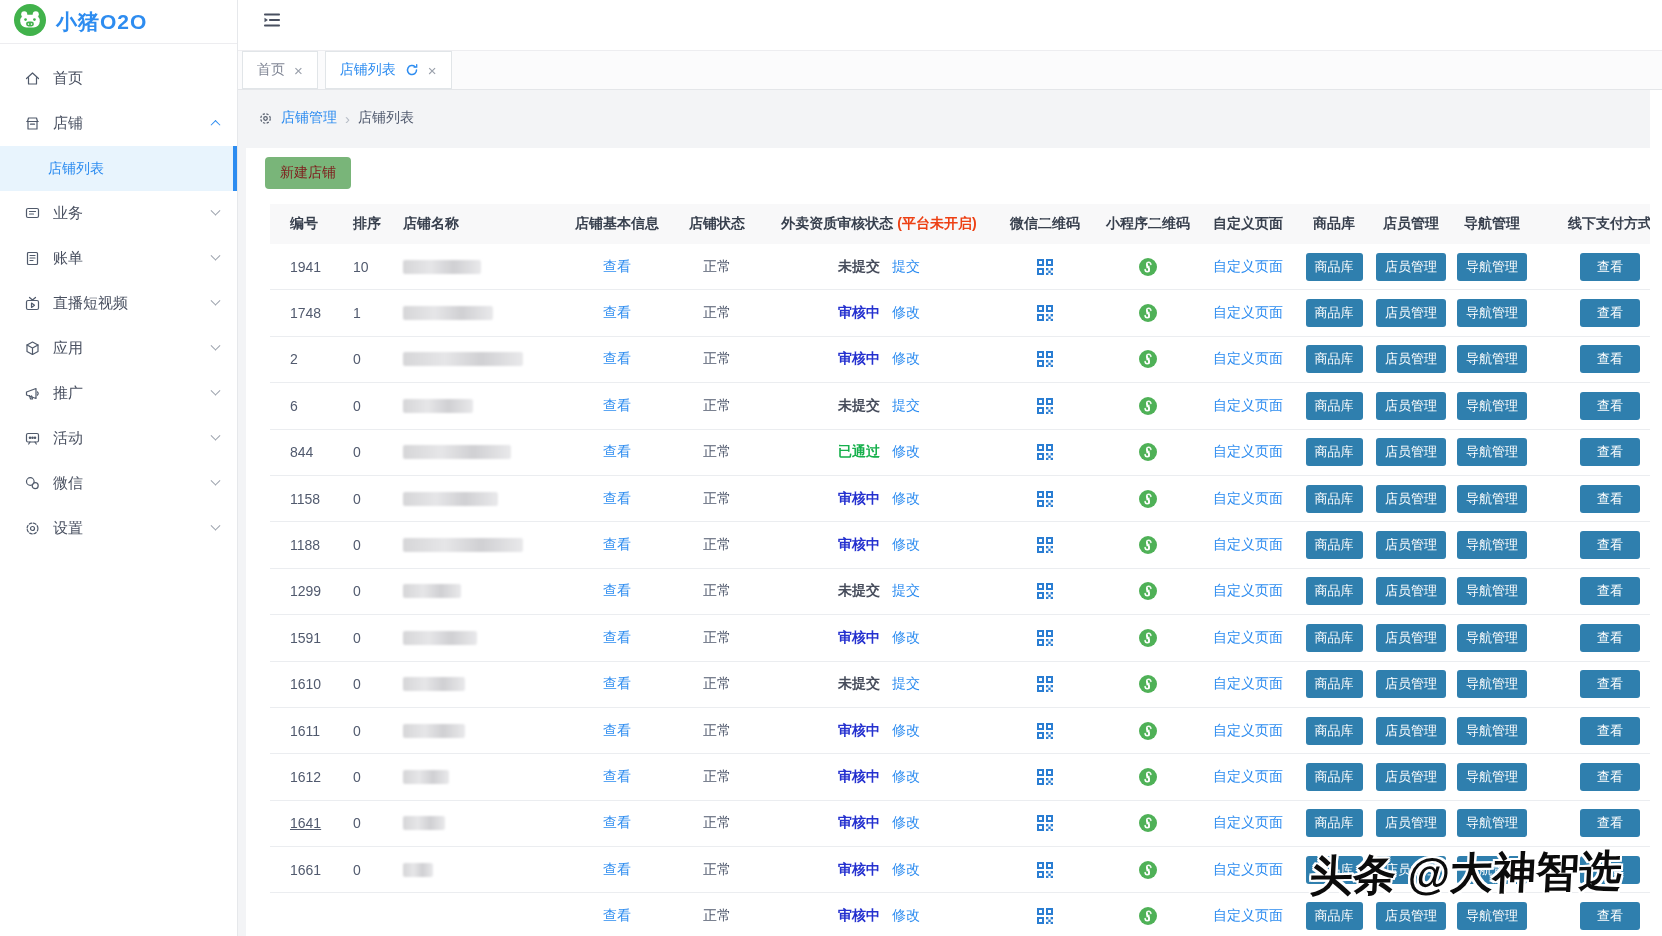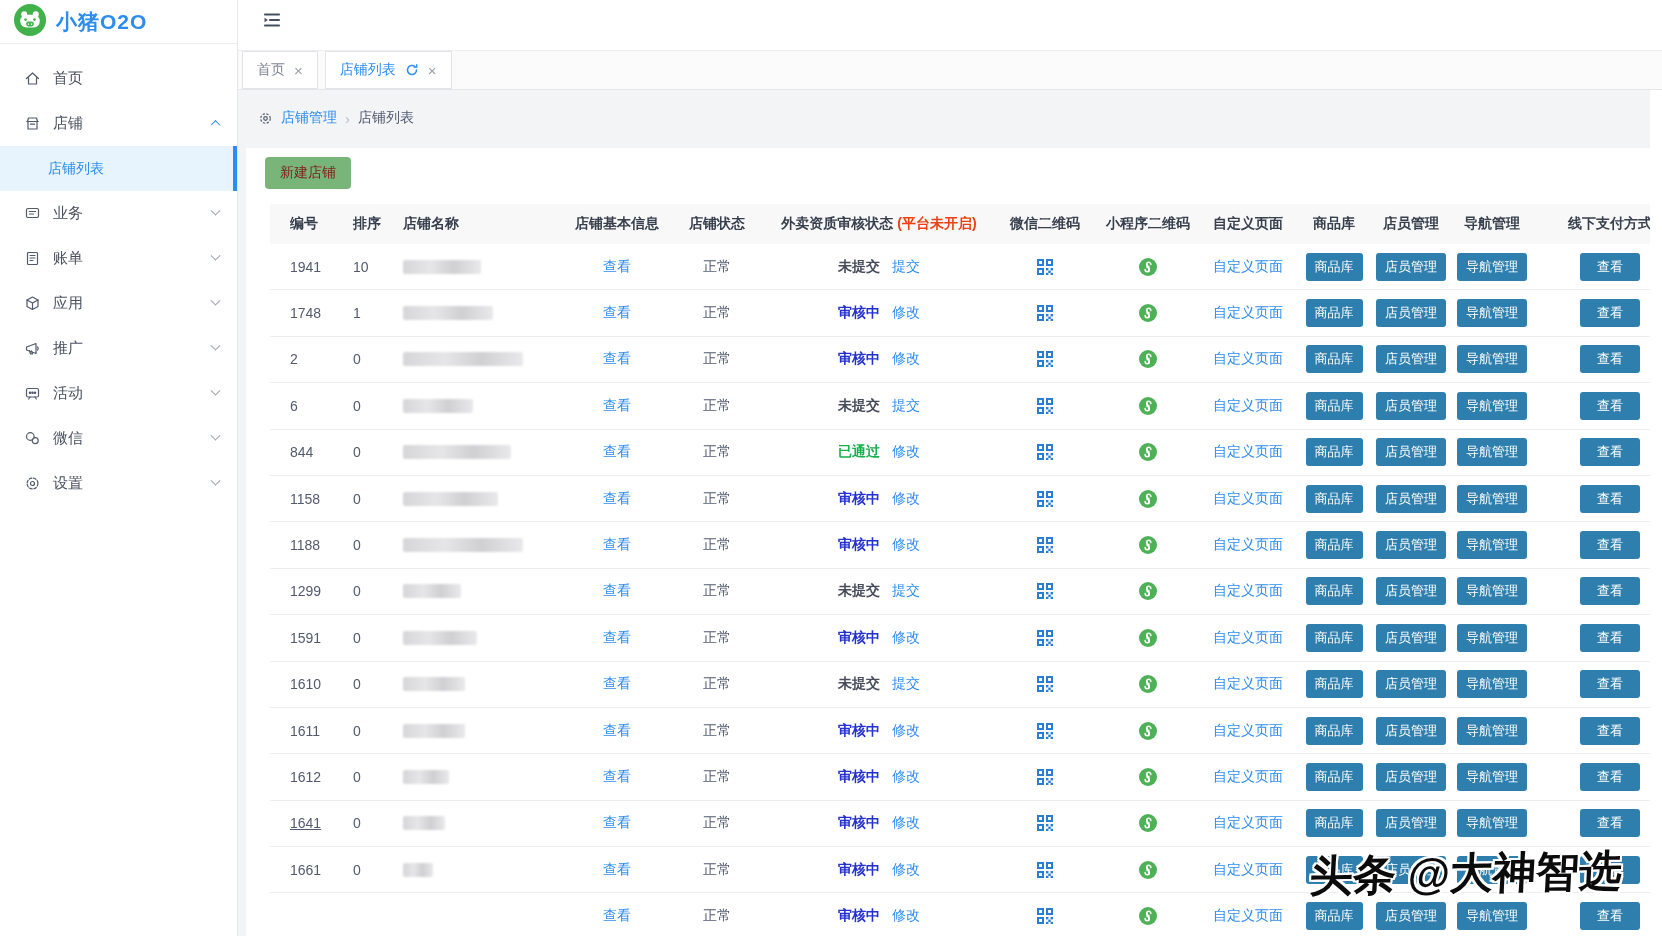--- a/index.html
+++ b/index.html
@@ -147,20 +147,31 @@
               <rect x="3.5" y="2.5" width="10" height="12" rx="1"></rect>
               <path d="M6 5.5h5M6 8h5M6 10.5h3"></path>
             </svg>
           </span>
           <span class="lbl">账单</span>
           <i class="chev"></i>
         </div>
         <div class="side-item">
           <span class="ic">
             <svg width="17" height="17" viewBox="0 0 17 17" fill="none" stroke="#505a6b" stroke-width="1.2" stroke-linecap="round" stroke-linejoin="round">
+              <rect x="2.5" y="5.5" width="12" height="9" rx="1.5"></rect>
+              <path d="M5.5 2.5L8.5 5l3-2.5"></path>
+              <path d="M7.5 8l3 2.2-3 2.2z"></path>
+            </svg>
+          </span>
+          <span class="lbl">直播短视频</span>
+          <i class="chev"></i>
+        </div>
+        <div class="side-item">
+          <span class="ic">
+            <svg width="17" height="17" viewBox="0 0 17 17" fill="none" stroke="#505a6b" stroke-width="1.2" stroke-linecap="round" stroke-linejoin="round">
               <path d="M8.5 2l5.5 3v6.5l-5.5 3L3 11.5V5z"></path>
               <path d="M3 5l5.5 3L14 5M8.5 8v6.5"></path>
             </svg>
           </span>
           <span class="lbl">应用</span>
           <i class="chev"></i>
         </div>
         <div class="side-item">
           <span class="ic">
             <svg width="17" height="17" viewBox="0 0 17 17" fill="none" stroke="#505a6b" stroke-width="1.2" stroke-linecap="round" stroke-linejoin="round">

